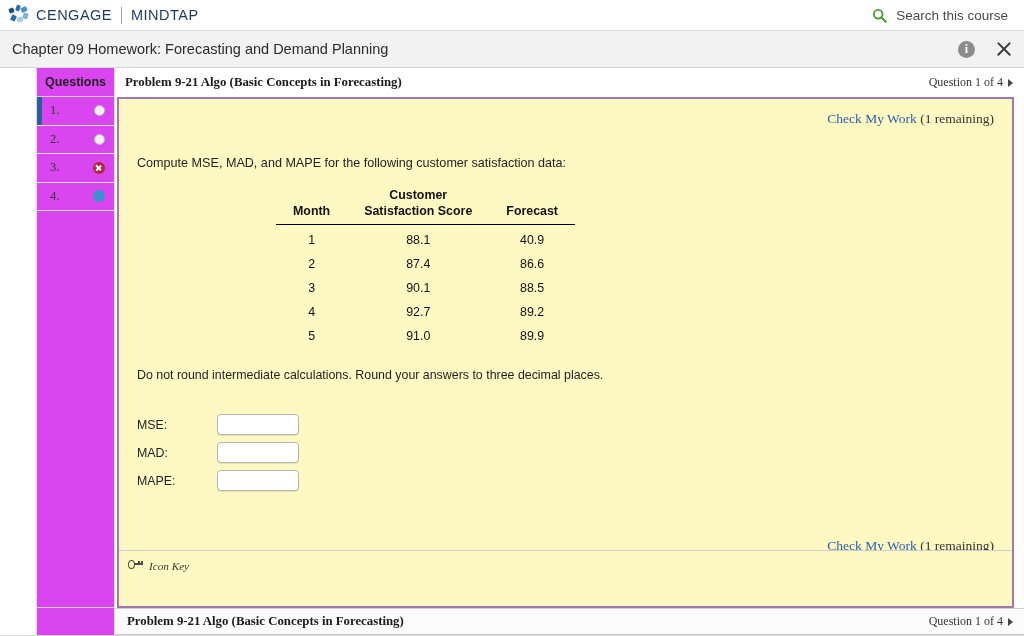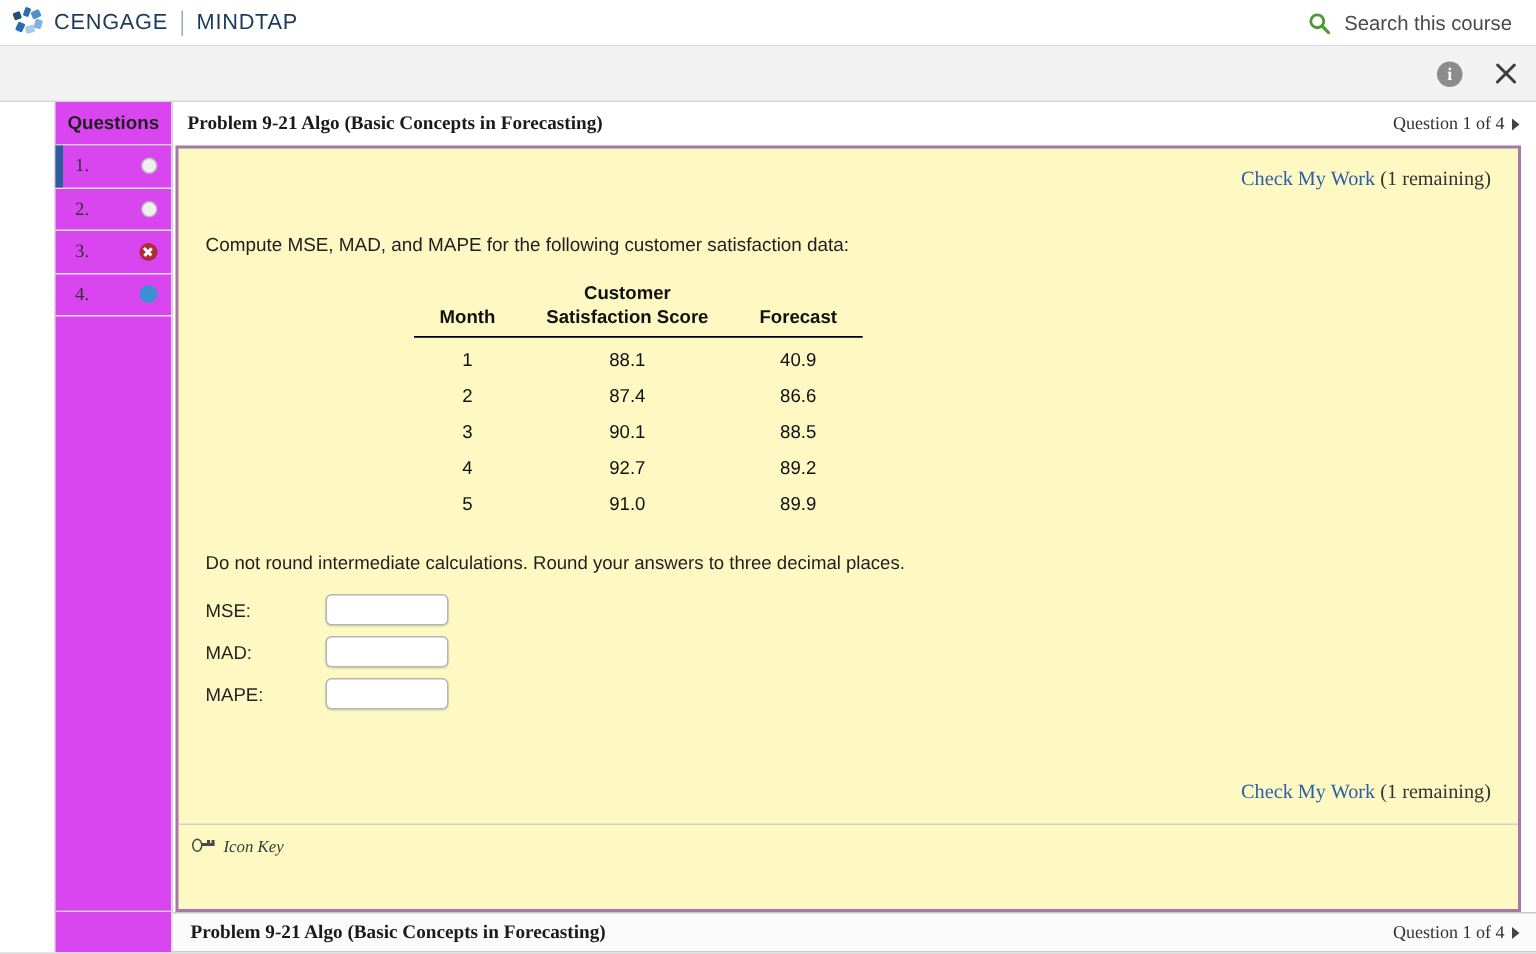--- a/index.html
+++ b/index.html
@@ -328,21 +328,21 @@
 
   .roundnote {
     font-size: 12.4px;
     color: #1f1f1f;
     margin-top: 20px;
     margin-left: 8px;
   }
 
   
   .answers {
-    margin-top: 14px;
+    margin-top: 32px;
     margin-left: 8px;
   }
   .ans-row {
     display: flex;
     align-items: center;
     margin-bottom: 7px;
   }
   .ans-label {
     width: 80px;
     flex: 0 0 80px;
@@ -462,20 +462,21 @@
   <div class="search-wrap">
     <svg width="15" height="15" viewBox="0 0 16 16">
       <circle cx="6.6" cy="6.6" r="4.6" fill="none" stroke="#4a9b2f" stroke-width="2"></circle>
       <line x1="10.1" y1="10.1" x2="14.6" y2="14.6" stroke="#4a9b2f" stroke-width="2.2" stroke-linecap="round"></line>
     </svg>
     <span class="search-label">Search this course</span>
   </div>
 </div>
 
 <div class="title-bar">
+  <span class="title-text">Chapter 09 Homework: Forecasting and Demand Planning</span>
   <div class="title-spacer"></div>
   <div class="icon-btn">
     <span class="info-icon">i</span>
   </div>
   <div class="icon-btn">
     <span class="close-icon">
         <span></span>
         <span></span>
       </span>
   </div>

